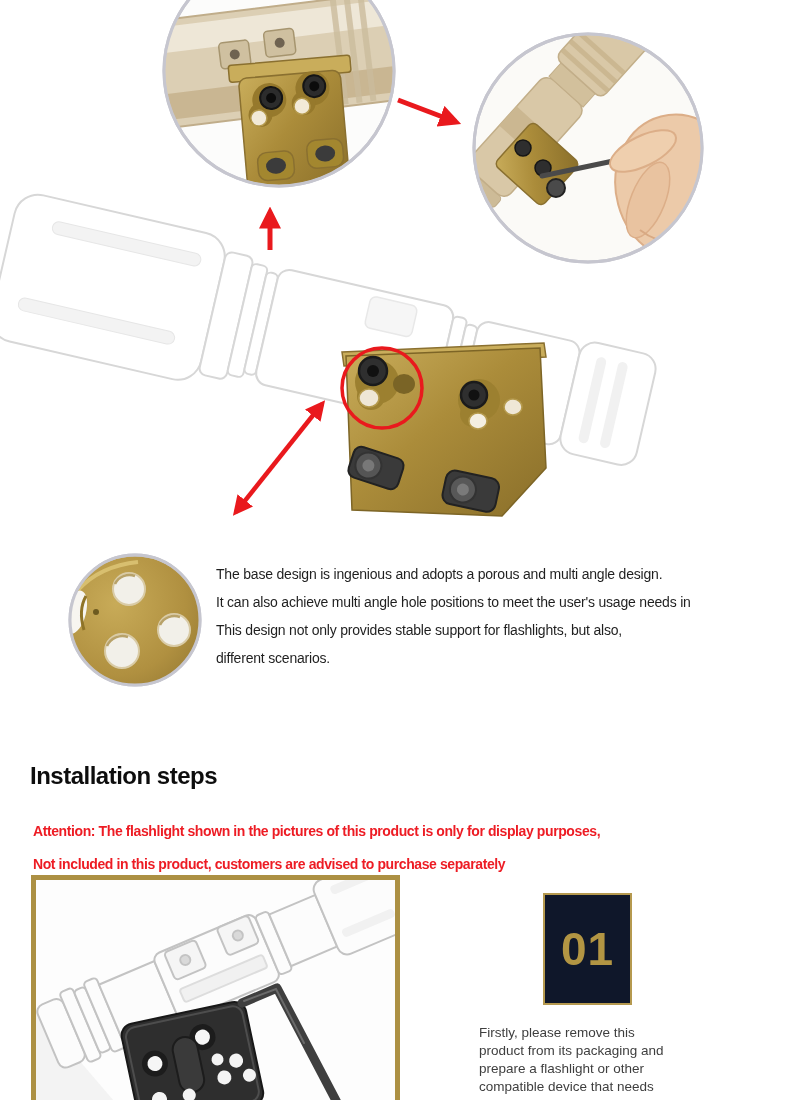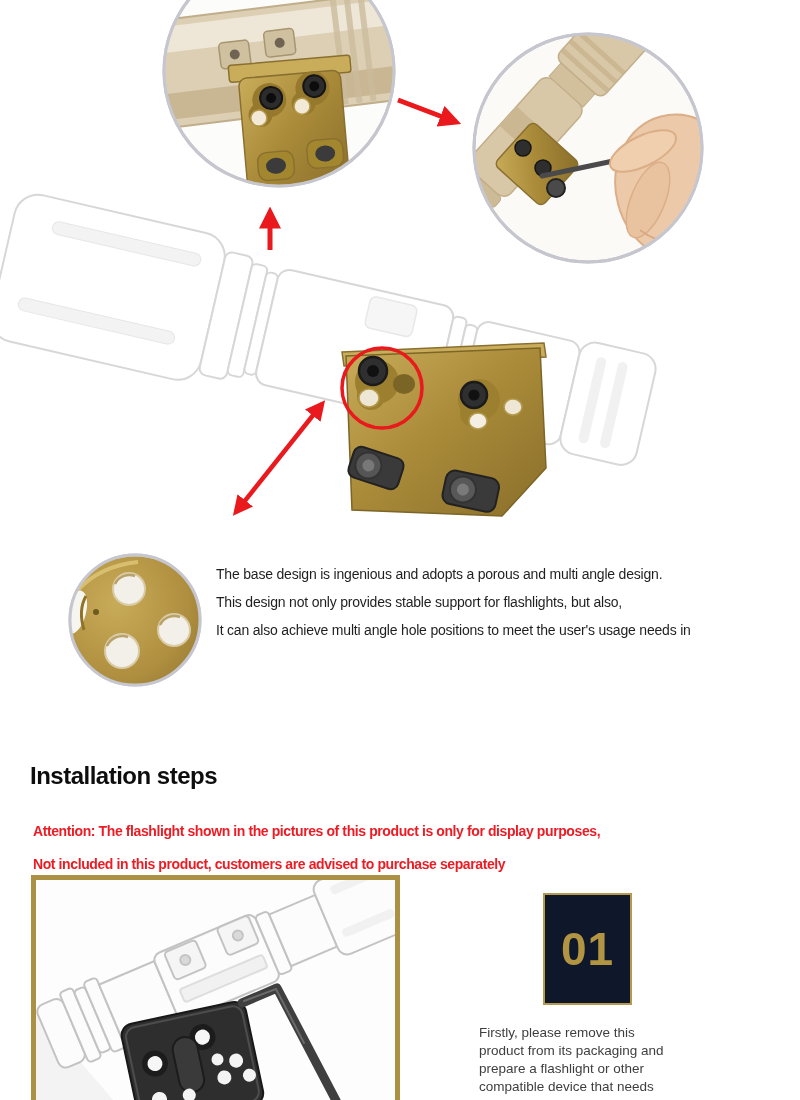--- a/index.html
+++ b/index.html
@@ -210,22 +210,23 @@
         <path d="M107,646 a17,17 0 0 1 21,-9" stroke="#b8a269" stroke-width="2.5" fill="none"></path>
         <circle cx="174" cy="630" r="16" fill="#f2f0e9" stroke="#d9cba6" stroke-width="2"></circle>
         <path d="M160,625 a16,16 0 0 1 20,-8" stroke="#b8a269" stroke-width="2.5" fill="none"></path>
       </g>
       <circle cx="135" cy="620" r="65" fill="none" stroke="#c6c6cf" stroke-width="3"></circle>
     </g>
   </svg>
 
   <div class="feature-text">
     <div>The base design is ingenious and adopts a porous and multi angle design.</div>
+    <div>It can also achieve multi angle hole positions to meet the user's usage needs in</div>
     <div>This design not only provides stable support for flashlights, but also,</div>
-    <div>It can also achieve multi angle hole positions to meet the user's usage needs in</div>
+    <div>different scenarios.</div>
   </div>
 
   <div class="install-heading">Installation steps</div>
 
   <div class="attention">
     <div>Attention: The flashlight shown in the pictures of this product is only for display purposes,</div>
     <div>Not included in this product, customers are advised to purchase separately</div>
   </div>
 
   <div class="photo-frame">

